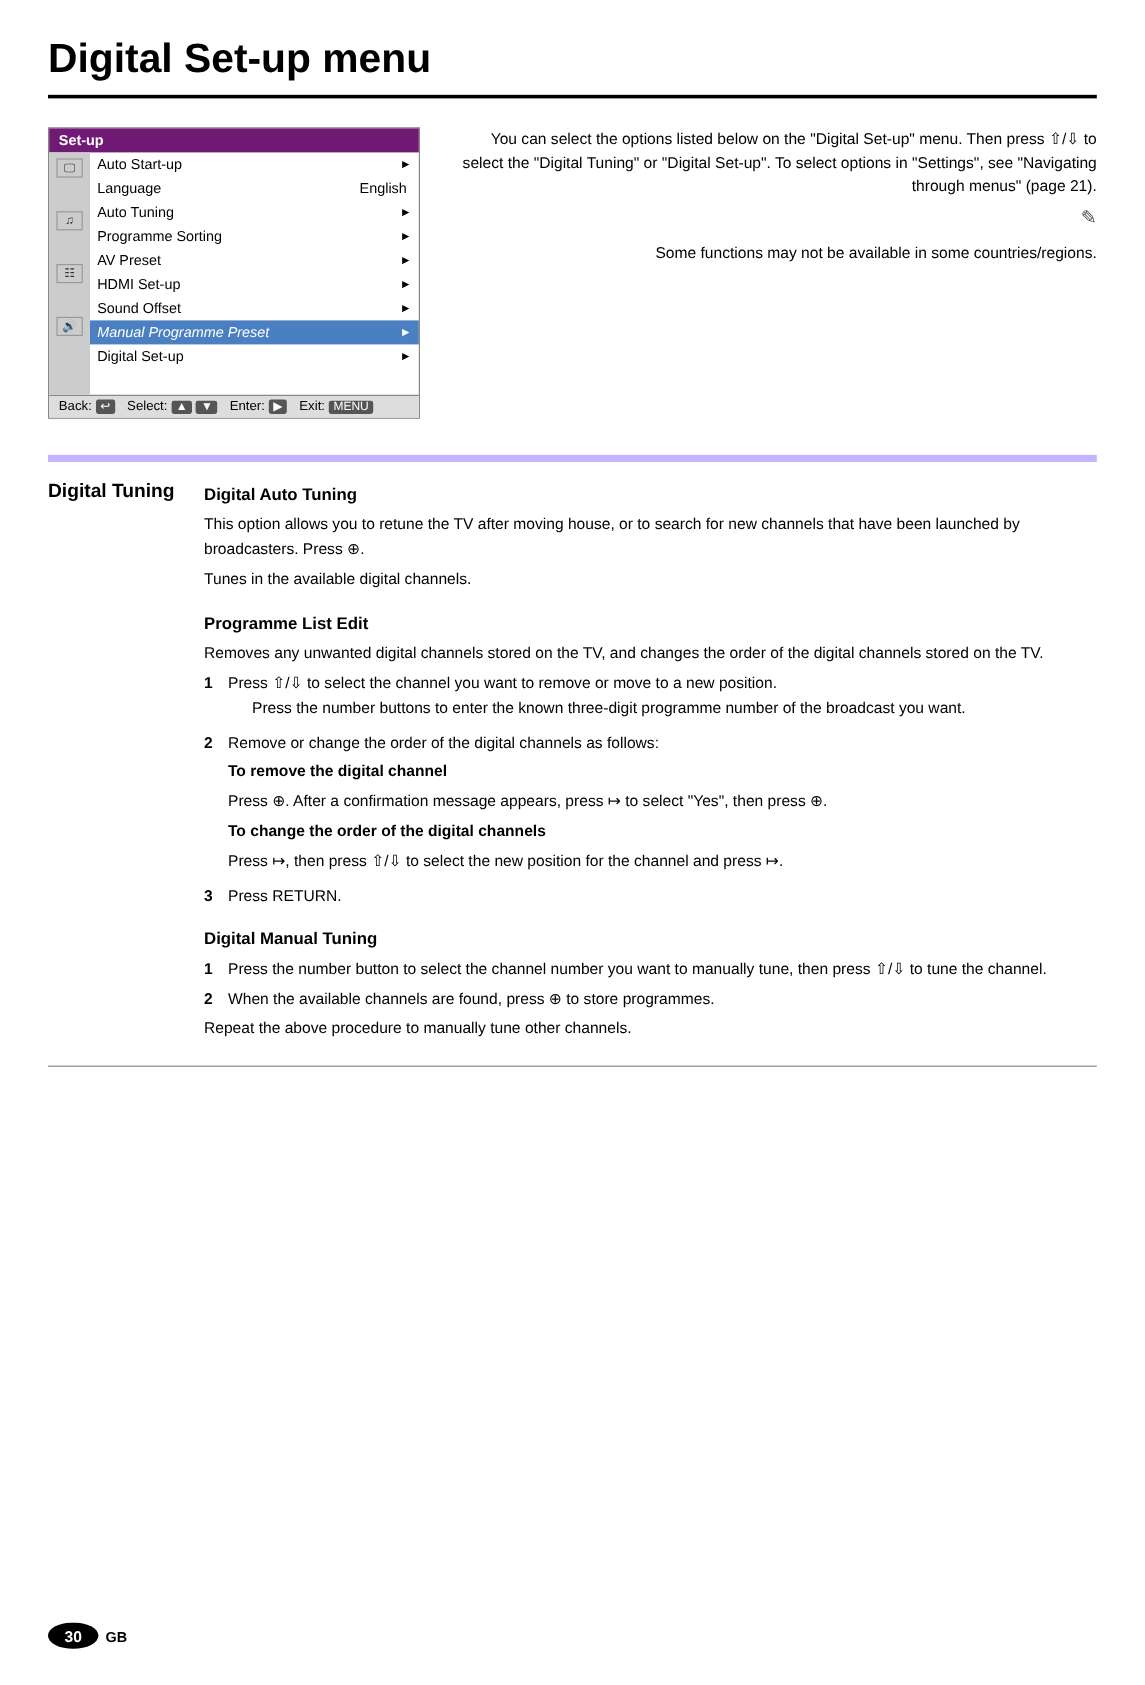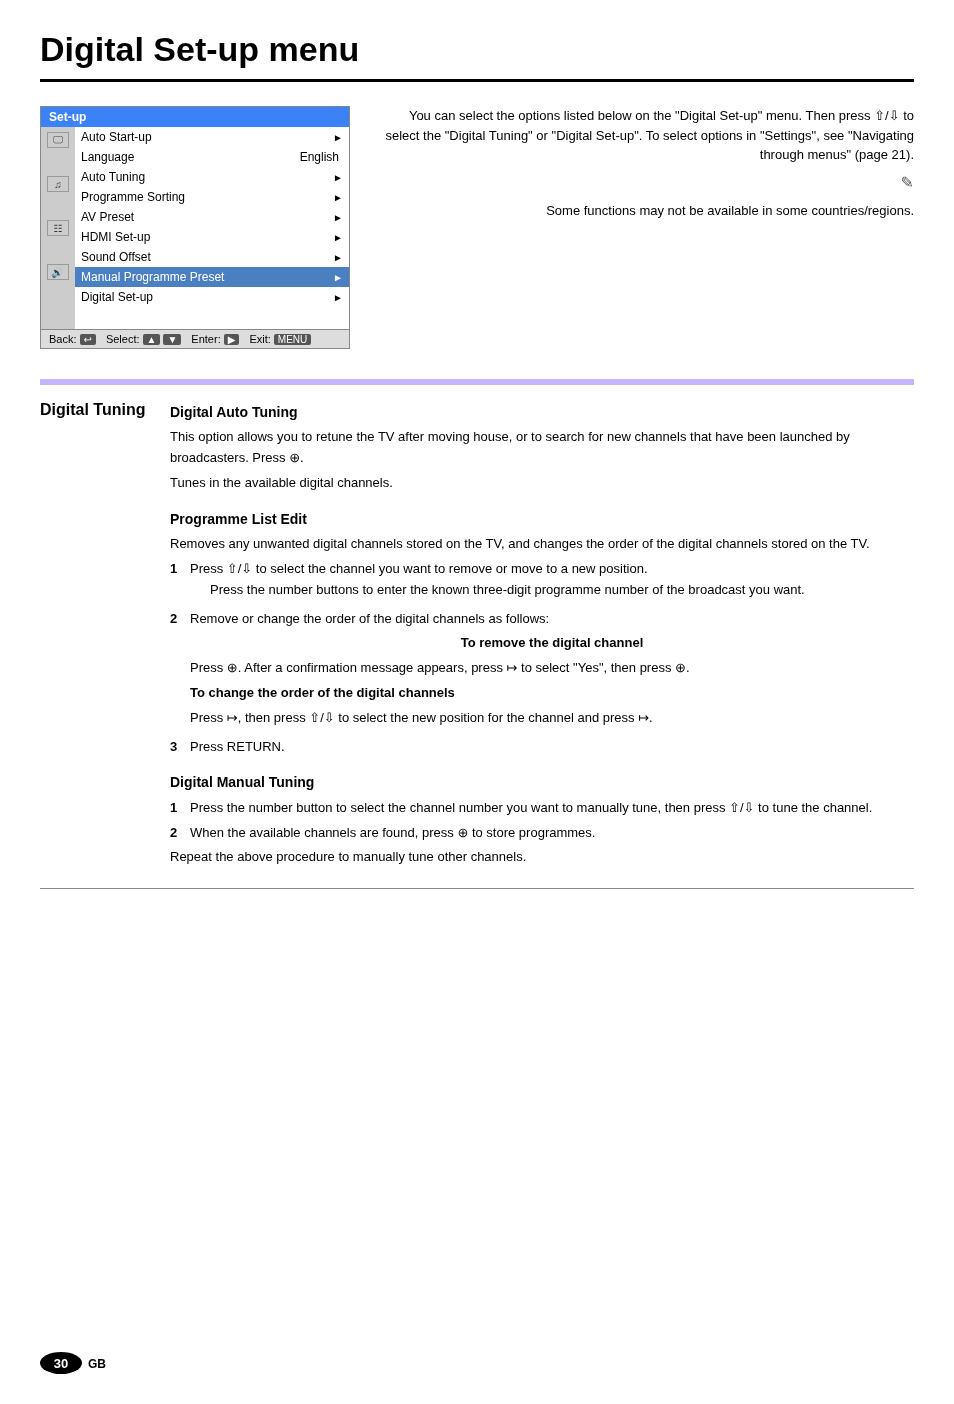--- a/index.html
+++ b/index.html
@@ -31,21 +31,21 @@
 
     
     .menu-box {
       border: 1px solid #888;
       width: 310px;
       min-width: 310px;
       font-size: 12px;
       background: #fff;
     }
     .menu-header {
-      background: #3b82f6;
+      background: #701a75;
       color: #fff;
       padding: 3px 8px;
       font-size: 12px;
       font-weight: bold;
     }
     .menu-body {
       display: flex;
     }
     .menu-icons {
       background: #ccc;
@@ -81,20 +81,21 @@
       display: flex;
       align-items: center;
       padding: 2px 6px;
       min-height: 20px;
       font-size: 12px;
       position: relative;
     }
     .menu-item.highlighted {
       background: #4a7fc1;
       color: #fff;
+      font-style: italic;
     }
     .menu-item-label {
       flex: 1;
     }
     .menu-item-value {
       font-size: 12px;
       margin-right: 4px;
     }
     .menu-item-arrow {
       font-size: 10px;
@@ -335,21 +336,21 @@
         <span class="num">1</span>
         <span class="li-content">
           Press ⇧/⇩ to select the channel you want to remove or move to a new position.
           <p class="sub-p">Press the number buttons to enter the known three-digit programme number of the broadcast you want.</p>
         </span>
       </li>
       <li>
         <span class="num">2</span>
         <span class="li-content">
           Remove or change the order of the digital channels as follows:
-          <p class="bold" style="margin-top:4px;text-align:center;">To remove the digital channel</p>
+          <p class="bold" style="margin-top:4px;">To remove the digital channel</p>
           <p>Press ⊕. After a confirmation message appears, press ↦ to select "Yes", then press ⊕.</p>
           <p class="bold" style="margin-top:4px;">To change the order of the digital channels</p>
           <p>Press ↦, then press ⇧/⇩ to select the new position for the channel and press ↦.</p>
         </span>
       </li>
       <li>
         <span class="num">3</span>
         <span class="li-content">Press RETURN.</span>
       </li>
     </ol>

